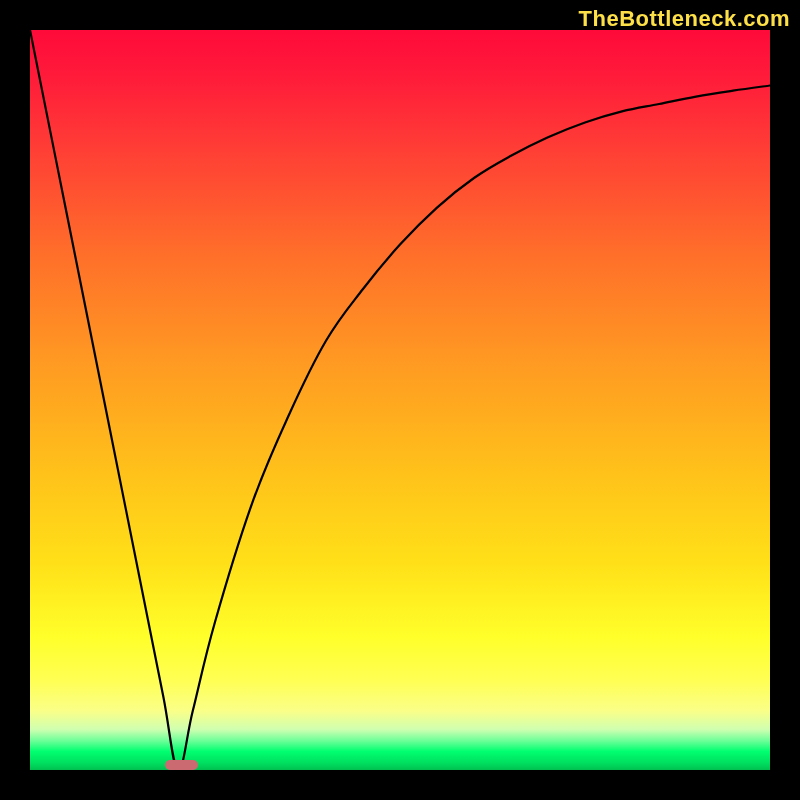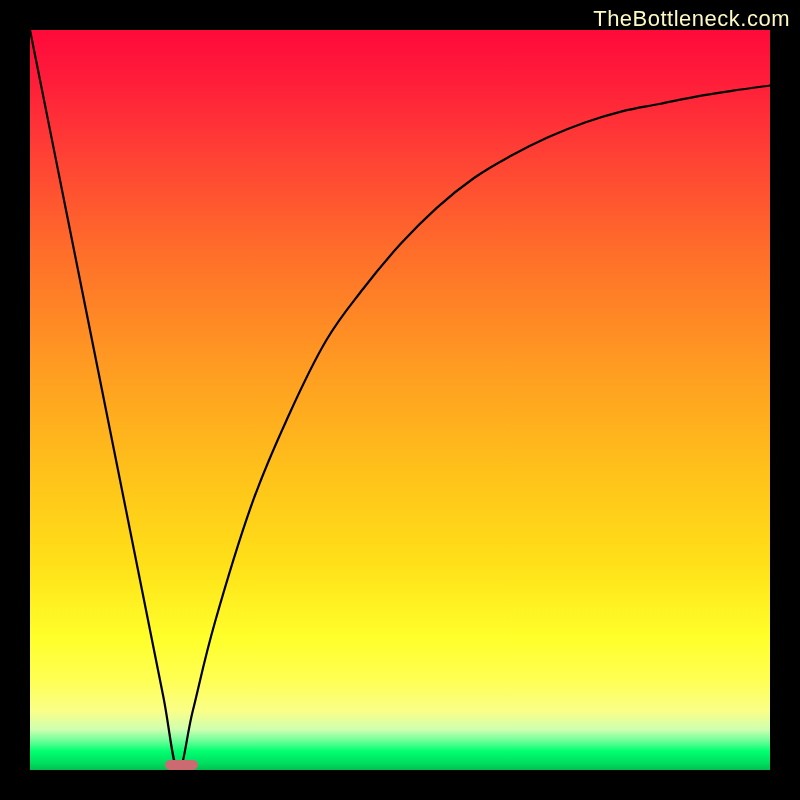--- a/index.html
+++ b/index.html
@@ -33,22 +33,22 @@
       #00e060 99%,
       #00c050 100%
     );
   }
   .watermark {
     position: absolute;
     top: 6px;
     right: 10px;
     font-family: Arial, Helvetica, sans-serif;
     font-size: 22px;
-    font-weight: normal;
-    color: #fef9c3;
+    font-weight: bold;
+    color: #fde047;
     letter-spacing: 0.5px;
     user-select: none;
   }
   svg.curve {
     position: absolute;
     left: 30px;
     top: 30px;
     width: 740px;
     height: 740px;
     pointer-events: none;

